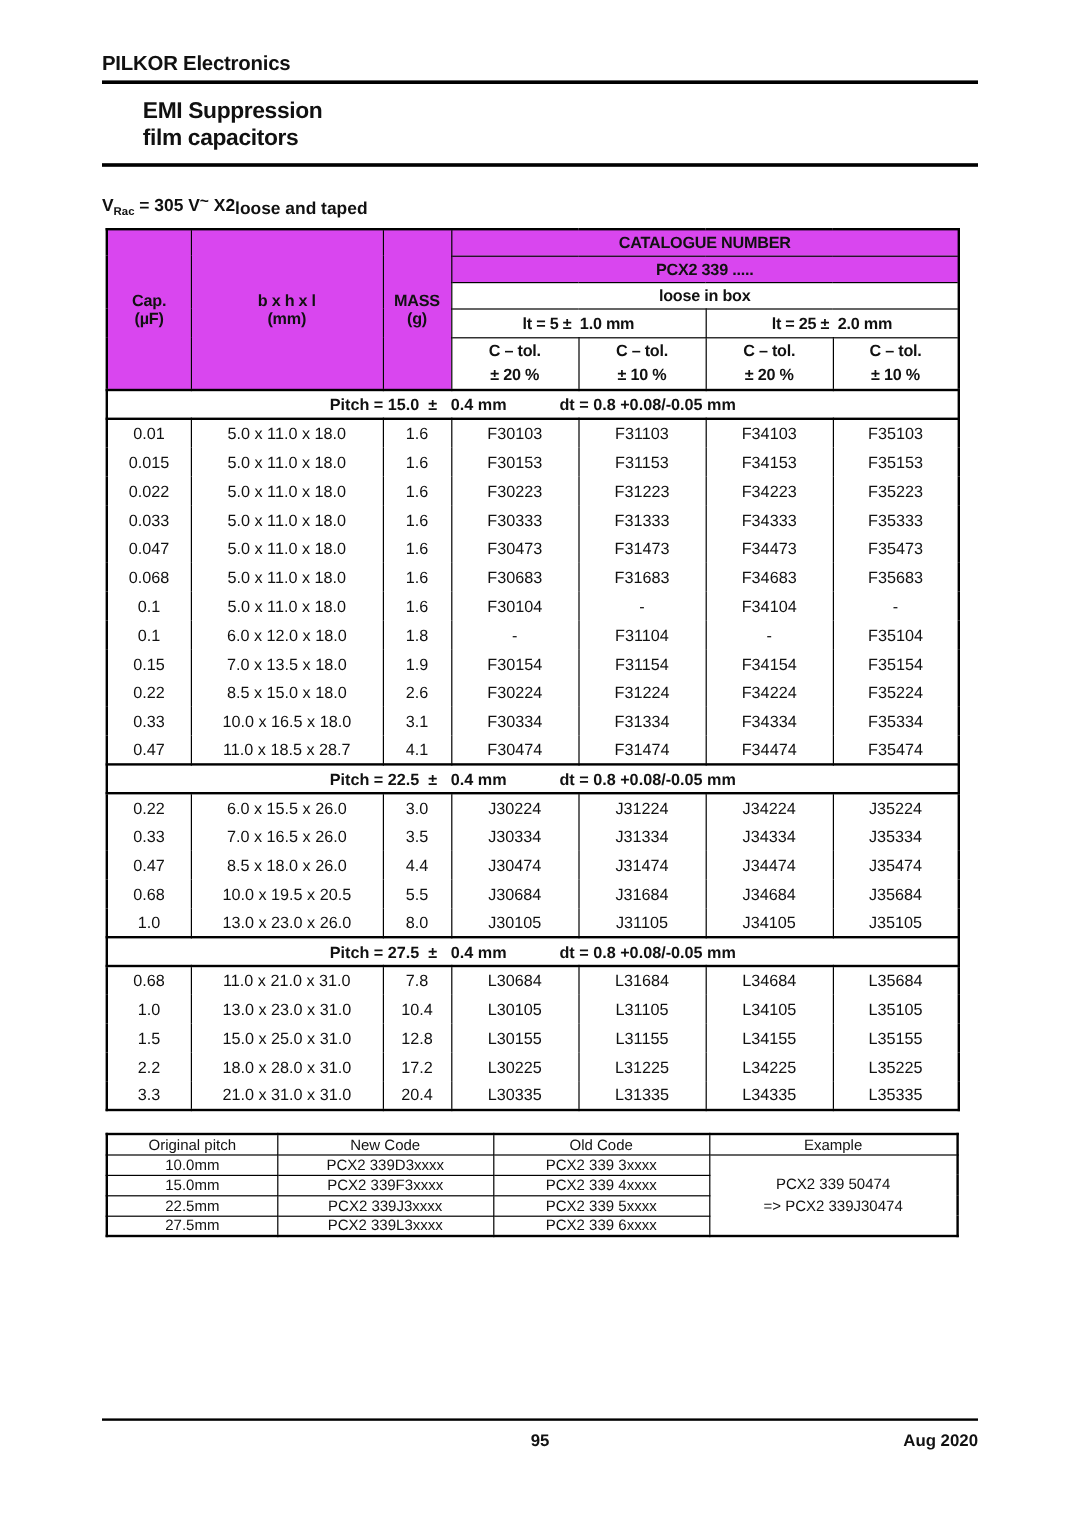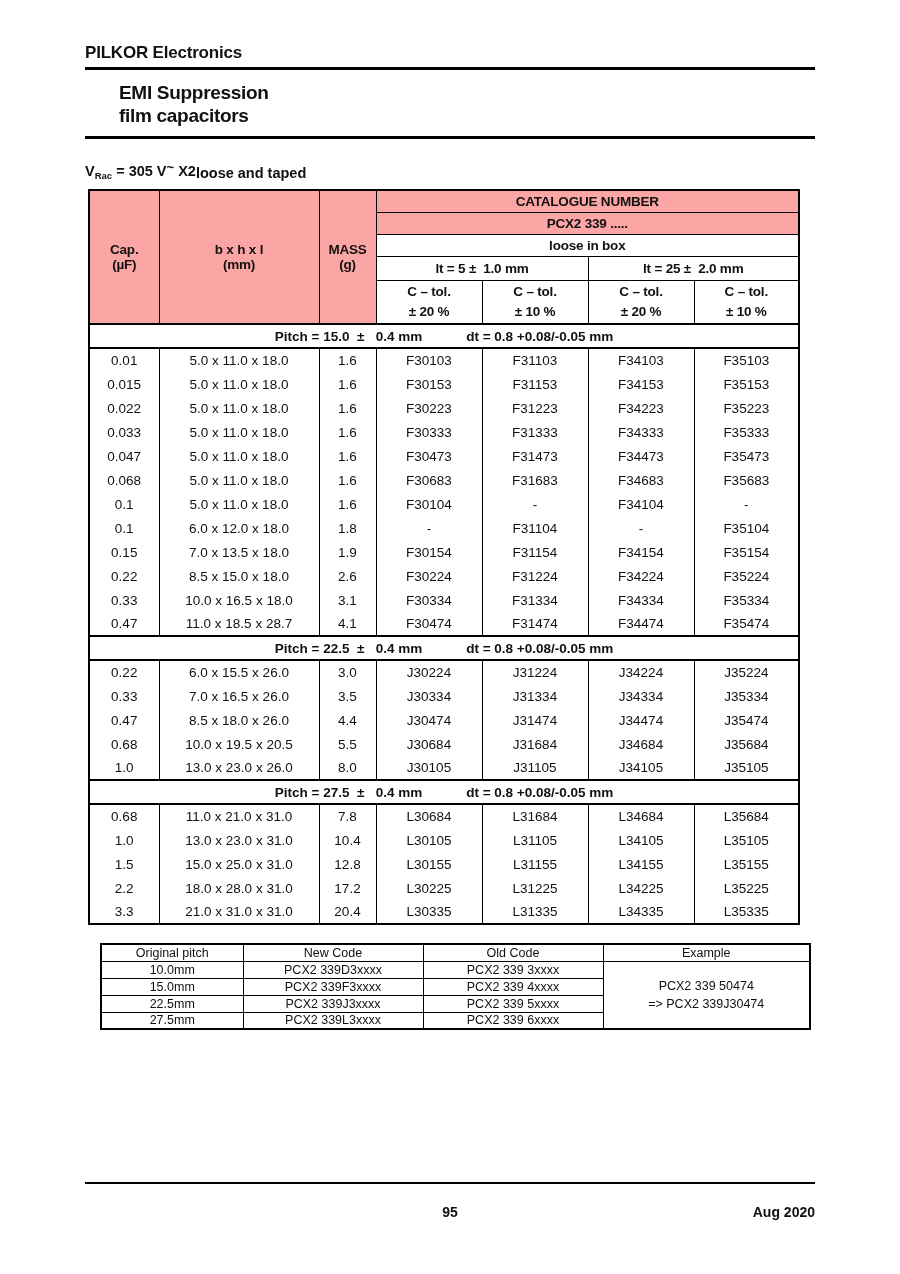--- a/index.html
+++ b/index.html
@@ -27,44 +27,44 @@
   .v-sub { font-size: 9.5px; vertical-align: -3px; }
   .v-sup { font-size: 13px; vertical-align: 4px; }
 
   
   table.main { border-collapse: collapse; width: 710px; margin-left: 3px; margin-top: 8px;
                table-layout: fixed; }
   table.main th, table.main td { border: 1.5px solid #000; text-align: center;
                font-size: 13.5px; padding: 0; }
   table.main { border: 2.5px solid #000; }
   table.main th { font-weight: bold; letter-spacing: -0.2px; }
-  th.gray { background: #fca5a5; }
+  th.gray { background: #d946ef; }
   .hrow1 th { height: 22px; }
   .hrow2 th { height: 22px; }
   .hrow3 th { height: 22px; }
   .hrow4 th { height: 24px; white-space: pre; }
   .hrow5 th { height: 44px; line-height: 1.45; }
   .pitch-cell { height: 24px; border: 2px solid #000 !important; }
   .pitch-wrap { display: flex; justify-content: center; gap: 44px; font-size: 13.5px; }
   .pitch-wrap span { white-space: pre; font-weight: bold; }
   tr.data-row td { height: 24px; border-top: 0; border-bottom: 0; }
 
   
-  table.codes { border-collapse: collapse; width: 709px; margin-left: 15px; margin-top: 18px;
+  table.codes { border-collapse: collapse; width: 709px; margin-left: 3px; margin-top: 18px;
                 table-layout: fixed; }
   table.codes { border: 2px solid #000; }
   table.codes th, table.codes td { border: 1.3px solid #000; text-align: center;
                 font-size: 12.5px; font-weight: normal; padding: 0; }
   table.codes th { height: 17px; }
   table.codes td { height: 17px; }
   td.example-cell { line-height: 1.45; }
 
   
   .footer { position: absolute; left: 85px; top: 1182px; width: 730px;
-            border-top: 2px solid #000; padding-top: 20px; }
+            border-top: 2px solid #000; padding-top: 8px; }
   .footer-inner { position: relative; height: 20px; font-size: 14px; font-weight: bold; }
   .page-num { position: absolute; left: 50%; transform: translateX(-50%); }
   .footer-date { position: absolute; right: 0; }
 </style>
 </head>
 <body>
 
 <div class="page">
 
   <div class="company">PILKOR Electronics</div>

